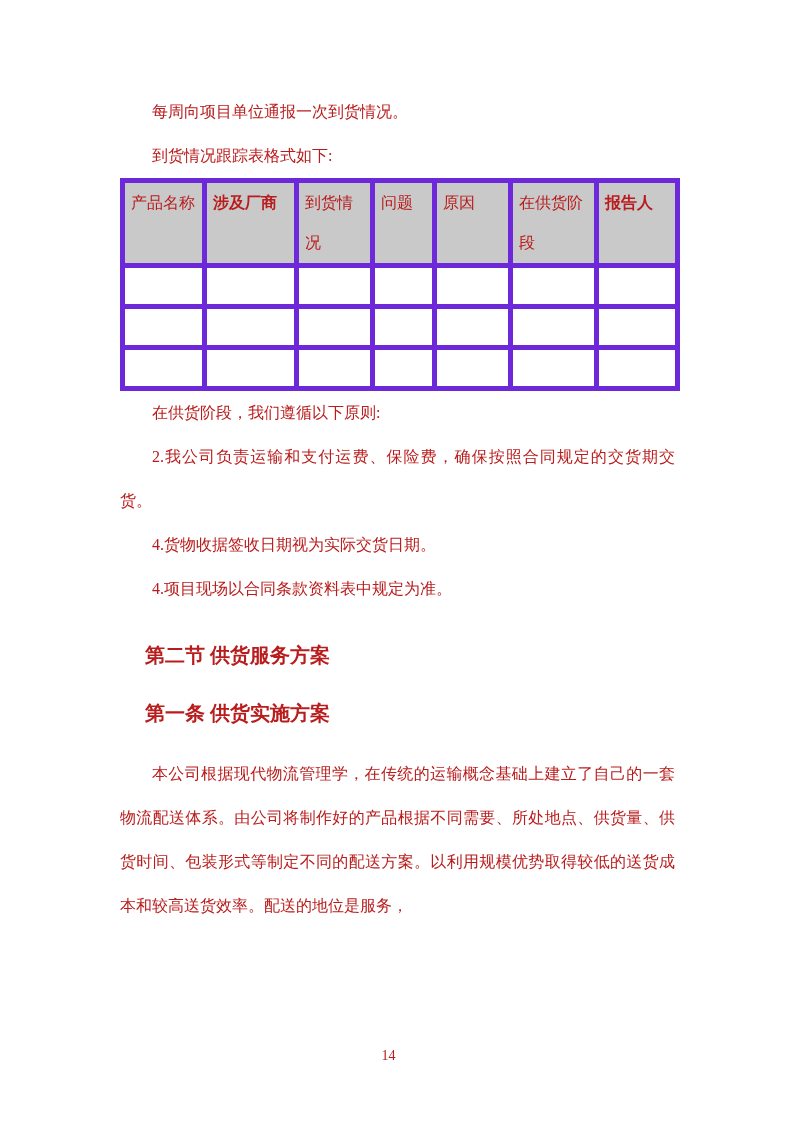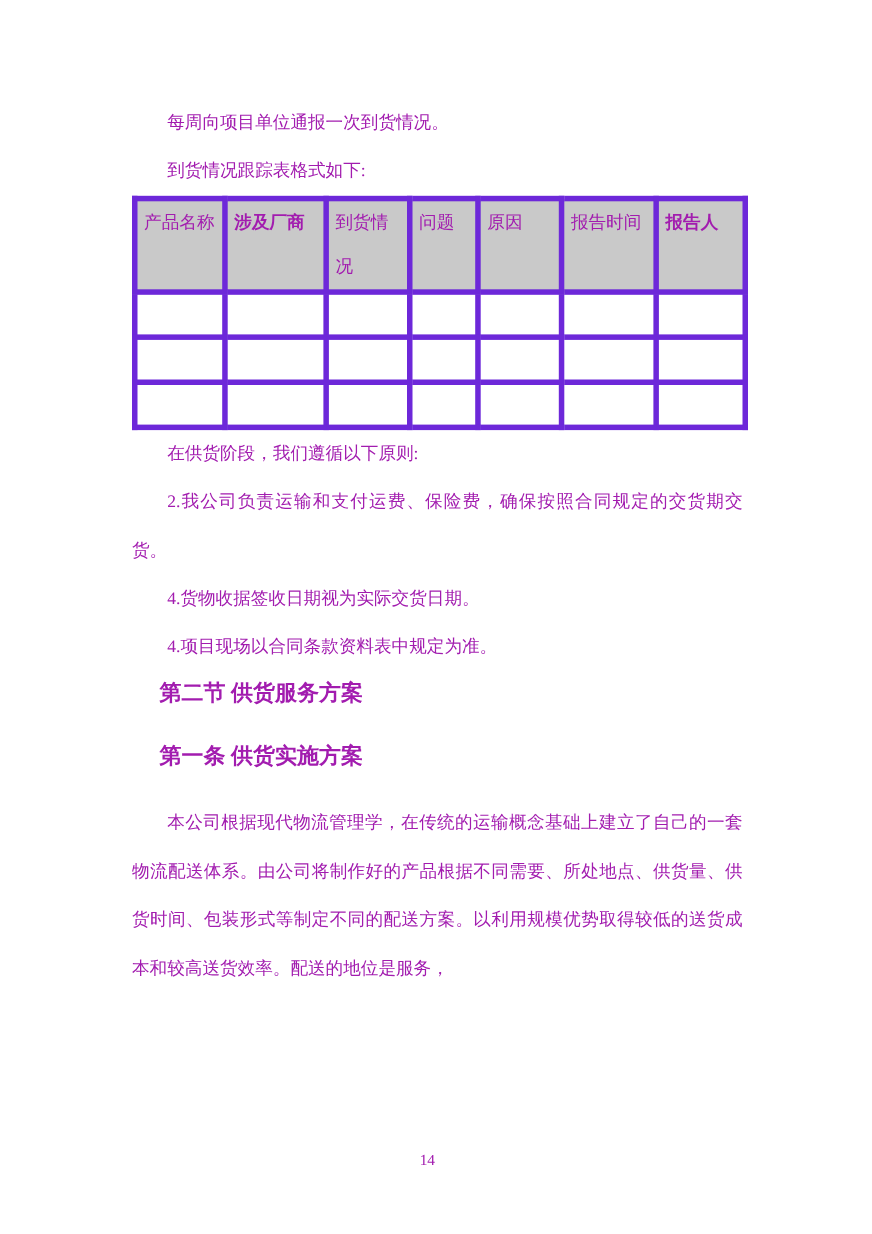--- a/index.html
+++ b/index.html
@@ -6,21 +6,21 @@
   html, body { margin: 0; padding: 0; background: #ffffff; }
   .page {
     width: 793px;
     height: 1122px;
     margin: 0 auto;
     background: #ffffff;
     position: relative;
     padding: 90px 118px 0 120px;
     font-family: "Liberation Serif", "DejaVu Serif", serif;
     font-size: 16px;
-    color: #a21caf;
+    color: #b91c1c;
     overflow: hidden;
   }
   .para {
     margin: 0;
     line-height: 44px;
     text-align: justify;
     text-align-last: left;
   }
   .indent { text-indent: 32px; }
 
@@ -48,21 +48,21 @@
   }
 
   .heading {
     font-weight: bold;
     font-size: 20px;
     line-height: 30px;
     margin: 0;
     text-indent: 25px;
     font-family: "Liberation Serif", "DejaVu Serif", serif;
   }
-  .heading-section { margin-top: 4px; }
+  .heading-section { margin-top: 29px; }
   .heading-article { margin-top: 28px; }
   .body-after-heading { margin-top: 24px; }
 
   .page-number {
     position: absolute;
     bottom: 58px;
     left: 0;
     right: 16px;
     text-align: center;
     font-size: 14px;
@@ -87,21 +87,21 @@
       <col style="width:86px">
       <col style="width:81px">
     </colgroup>
     <thead>
       <tr>
         <th style="background: rgb(201, 201, 201);">产品名称</th>
         <th style="background: rgb(201, 201, 201); font-weight: bold;">涉及厂商</th>
         <th style="background: rgb(201, 201, 201);">到货情况</th>
         <th style="background: rgb(201, 201, 201);">问题</th>
         <th style="background: rgb(201, 201, 201);">原因</th>
-        <th style="background: rgb(201, 201, 201);">报告时间</th>
+        <th style="background: rgb(201, 201, 201);">在供货阶段</th>
         <th style="background: rgb(201, 201, 201); font-weight: bold;">报告人</th>
       </tr>
     </thead>
     <tbody>
         <tr>
           <td></td>
           <td></td>
           <td></td>
           <td></td>
           <td></td>

